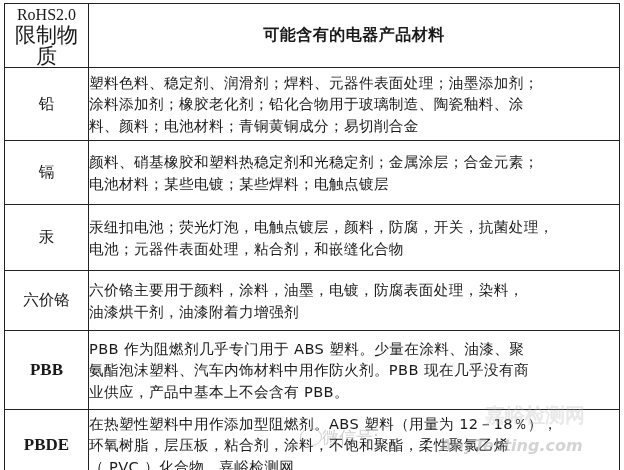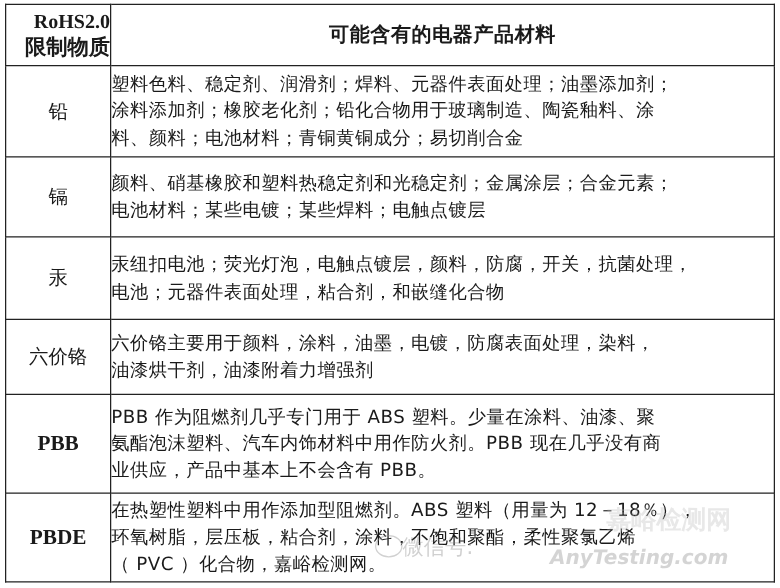--- a/index.html
+++ b/index.html
@@ -8,24 +8,24 @@
     position: absolute; left: 4px; top: 3px;
     width: 616px; height: 462px;
     border-collapse: collapse; table-layout: fixed;
     font-family: "DejaVu Sans", sans-serif;
     color: #1a1a1a;
   }
   .tbl td, .tbl th { border: 1.5px solid #222; padding: 0; }
   .tbl .c1 { width: 84px; }
   .hdr-left {
     font-family: "Liberation Serif", "DejaVu Serif", serif;
-    font-weight: bold; font-size: 16px; line-height: 21px;
-    text-align: right; padding-left: 2px; vertical-align: middle;
+    font-weight: normal; font-size: 16px; line-height: 21px;
+    text-align: center; padding-left: 2px; vertical-align: middle;
   }
-  .hdr-left .l2 { font-family: "DejaVu Sans", sans-serif; font-size: 17px; letter-spacing: 0px; }
+  .hdr-left .l2 { font-family: "DejaVu Sans", sans-serif; font-size: 21px; letter-spacing: 0px; }
   .hdr-right {
     font-weight: bold; font-size: 16px; text-align: center; vertical-align: middle;
     letter-spacing: 0.5px;
   }
   .sub {
     text-align: center; vertical-align: middle; font-size: 15.5px;
   }
   .sub.latin { font-family: "Liberation Serif", "DejaVu Serif", serif; font-size: 17px; font-weight: bold; }
   .desc {
     font-size: 14.6px; line-height: 21.5px; padding: 2px 6px 2px 8px;

